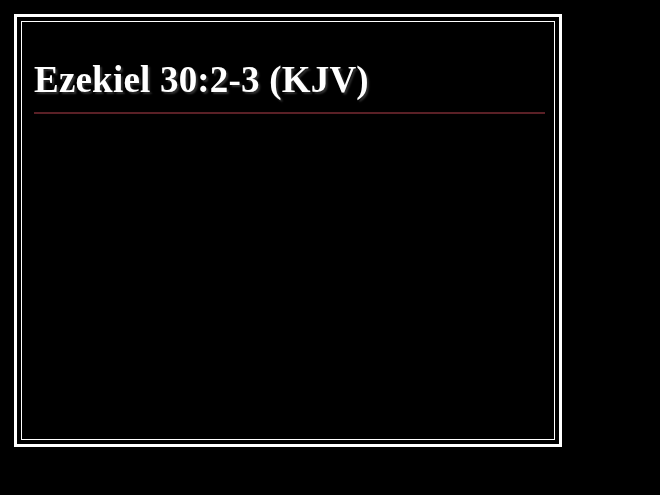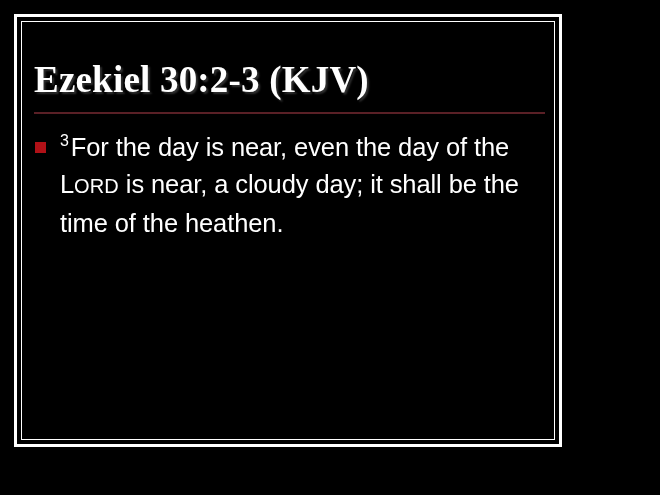--- a/index.html
+++ b/index.html
@@ -123,21 +123,17 @@
   <div class="content">
 
     <div class="title-block">
       <h1 class="slide-title">Ezekiel 30:2-3 (KJV)</h1>
       <div class="title-rule"></div>
     </div>
 
     <ul class="body-list">
 
 
-      <li class="bullet-item">
-        <span class="bullet-marker"></span>
-        <span class="verse-num">3</span><span>For the day is near, even the day of the </span><span>L</span><span class="small-caps">ORD</span><span> is near, a cloudy day; it shall be the time of the heathen.</span>
-      </li>
 
     </ul>
 
   </div>
 </div>
 
 </body></html>

